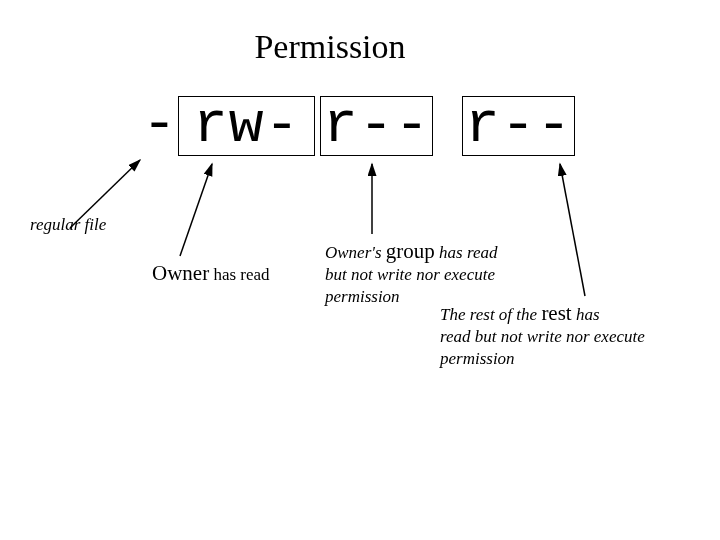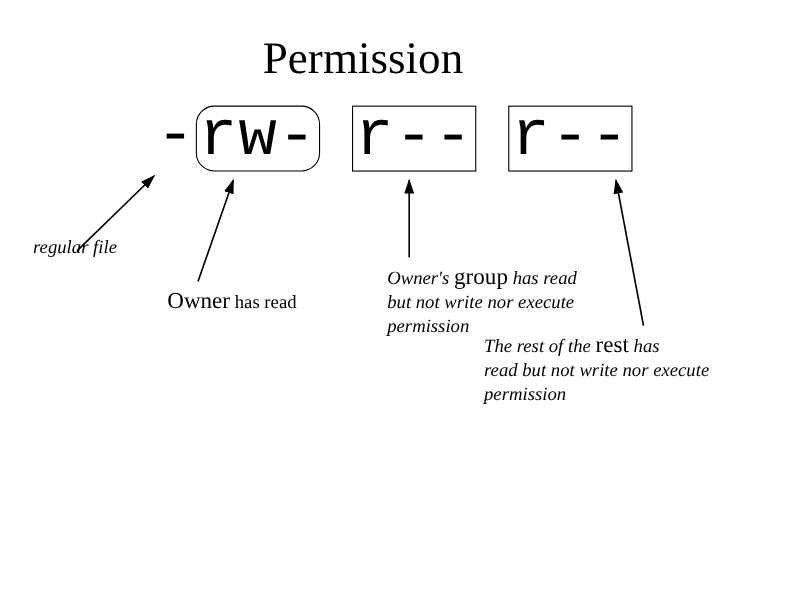--- a/index.html
+++ b/index.html
@@ -11,43 +11,43 @@
     font-family: "Times New Roman", Times, serif;
     color: #000;
     position: relative;
   }
   .title {
     position: absolute;
     top: 28px;
     left: 0;
     width: 660px;
     text-align: center;
-    font-size: 41px;
+    font-size: 34px;
   }
   .perm {
     position: absolute;
     top: 96px;
     font-family: "Courier New", monospace;
     font-size: 58px;
     line-height: 1;
     letter-spacing: 1px;
   }
   
   .seg-type { left: 142px; }
-  .seg-owner { left: 178px; padding: 0 2px; border-radius: 17px; }
+  .seg-owner { left: 178px; padding: 0 14px; }
   .seg-group { left: 320px; padding: 0 2px; }
   .seg-world { left: 462px; padding: 0 2px; }
   .box { border: 1.5px solid #000; }
   
   .lbl { position: absolute; font-size: 17px; line-height: 1.25; }
   .lbl em { font-style: italic; }
   .lbl .big { font-size: 21px; }
   .lbl-file  { left: 30px;  top: 214px; width: 90px; font-style: italic; }
   .lbl-owner { left: 152px; top: 260px; width: 180px; }
-  .lbl-group { left: 325px; top: 238px; width: 190px; margin-left: 27px; }
+  .lbl-group { left: 325px; top: 238px; width: 190px; }
   .lbl-world { left: 440px; top: 300px; width: 240px; font-style: italic; }
   svg.arrows { position: absolute; left: 0; top: 0; width: 720px; height: 540px; pointer-events: none; }
 </style>
 </head>
 <body>
 
 <div class="title">Permission</div>
 
 <div class="perm seg-type">-</div>
 <div class="perm seg-owner box">rw-</div>

